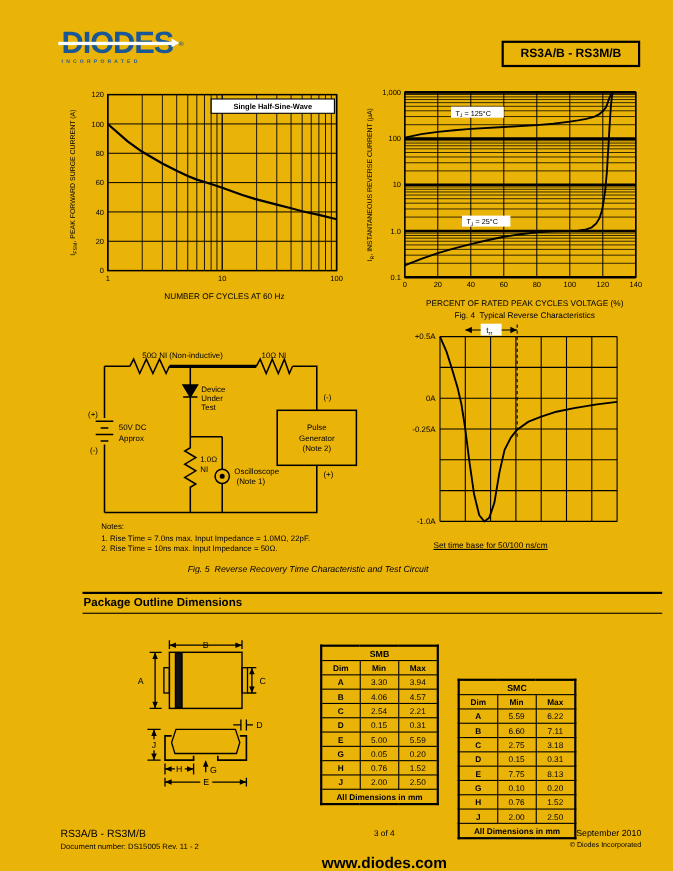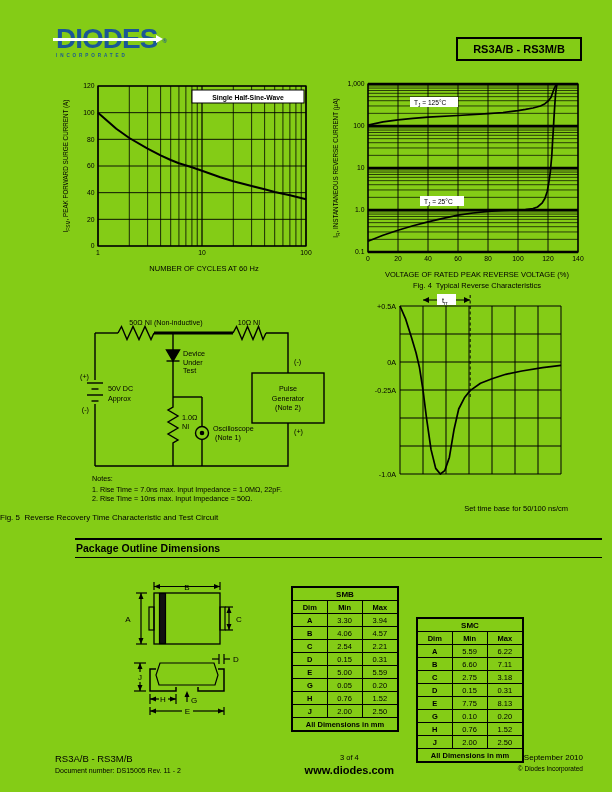--- a/index.html
+++ b/index.html
@@ -1,17 +1,17 @@
 <!DOCTYPE html>
 <html><head>
 <meta charset="utf-8">
 <style>
   *{margin:0;padding:0;box-sizing:border-box;}
   html,body{background:#fff;}
-  .page{position:relative;width:612px;height:792px;background:#84cc16;color:#000;
+  .page{position:relative;width:612px;height:792px;background:#eab308;color:#000;
         font-family:"Liberation Sans","DejaVu Sans",sans-serif;overflow:hidden;}
   svg{font-family:"Liberation Sans","DejaVu Sans",sans-serif;}
   svg text{fill:#000;}
 
   
   .logo{position:absolute;left:56px;top:26px;width:122px;}
   .logo-word{position:relative;font-weight:bold;font-size:28px;line-height:26px;letter-spacing:-1px;color:#1a5796;}
   .logo-stripe{position:absolute;left:-3px;top:12px;width:104px;height:2.6px;background:#fff;}
   .logo-stripe::after{content:"";position:absolute;right:-6px;top:-2.6px;width:0;height:0;
      border-left:7px solid #fff;border-top:4px solid transparent;border-bottom:4px solid transparent;}
@@ -20,42 +20,42 @@
   .part-box{position:absolute;left:456px;top:37px;width:126px;height:24px;border:2px solid #000;
      display:flex;align-items:center;justify-content:center;font-weight:bold;font-size:11px;}
 
   
   .fig3{position:absolute;left:58px;top:76px;width:260px;}
   .fig4{position:absolute;left:330px;top:76px;width:262px;}
   .fig-xlabel{font-size:7.5px;text-align:center;padding-left:32px;margin-top:0;white-space:pre;}
   .fig-caption{font-size:7.5px;text-align:center;padding-left:32px;margin-top:2px;white-space:pre;}
   .circuit{position:absolute;left:56px;top:300px;}
   .wave{position:absolute;left:358px;top:294px;width:210px;}
-  .wave-caption{font-size:7.5px;text-align:right;padding-left:36px;margin-top:20px;}
-  .fig5-caption{position:absolute;top:513px;left:0;width:560px;text-align:left;font-size:8px;white-space:pre;}
+  .wave-caption{font-size:7.5px;text-align:left;padding-left:36px;margin-top:6px;text-decoration:underline;}
+  .fig5-caption{position:absolute;top:513px;left:0;width:560px;text-align:center;font-size:8px;white-space:pre;font-style:italic;}
 
   
   .pkg-header{position:absolute;left:55px;top:538px;width:527px;border-top:2.5px solid #000;
      border-bottom:1.5px solid #000;font-weight:bold;font-size:10.5px;padding:2px 0 3px 1px;margin-left:20px;}
   .pkg-drawing{position:absolute;left:116px;top:580px;}
   .tbl1{position:absolute;left:291px;top:586px;}
   .tbl2{position:absolute;left:416px;top:617px;}
   table.pkg{border-collapse:collapse;width:108px;font-size:7.5px;text-align:center;border:2px solid #000;}
   .pkg th,.pkg td{border:1px solid #000;padding:1.5px 2px;}
   .pkg .ttl th{font-size:8px;}
   .pkg tbody td:first-child{font-weight:bold;}
   .pkg tfoot td{font-weight:bold;white-space:nowrap;}
 
   
   .footer{position:absolute;left:55px;top:753px;width:528px;display:flex;justify-content:space-between;}
   .f-part{font-size:9.5px;}
   .f-doc{font-size:7px;margin-top:3px;}
   .f-center{text-align:center;}
   .f-page{font-size:7.5px;}
-  .f-site{font-size:11px;font-weight:bold;margin-top:2px;}
+  .f-site{font-size:14px;font-weight:bold;margin-top:14px;}
   .f-right{text-align:right;}
   .f-date{font-size:8px;}
   .f-copy{font-size:6.5px;margin-top:3px;}
 </style>
 </head>
 <body>
 
 <div class="page">
 
   <div class="logo">
@@ -187,21 +187,21 @@
           <polyline points="38.0,165.3 53.0,159.3 68.0,154.2 83.0,149.8 98.0,145.9 113.0,142.4 128.0,139.2 143.0,137.0 158.0,135.3 173.0,134.4 188.0,134.0 195.5,133.6 203.0,132.6 207.5,131.0 212.0,127.2 215.0,122.3 217.3,115.2 218.8,106.6 220.3,96.1 221.8,79.4 222.5,66.7 223.3,54.1 224.0,41.4 224.8,28.8 225.5,18.9 226.3,12.1 227.0,8.0" fill="none" stroke="#000" stroke-width="1.7" stroke-linejoin="round"></polyline>
         </g>
       <g>
         <rect x="80" y="21" width="48" height="10" fill="#fff"></rect>
         <text x="84" y="29" font-size="6.6"><tspan>T</tspan><tspan dy="1.7" font-size="4.8">J</tspan><tspan dy="-1.7"> = 125°C</tspan></text>
         <rect x="90" y="120" width="44" height="10" fill="#fff"></rect>
         <text x="94" y="128" font-size="6.6"><tspan>T</tspan><tspan dy="1.7" font-size="4.8">J</tspan><tspan dy="-1.7"> = 25°C</tspan></text>
       </g>
       <text x="8" y="92" text-anchor="middle" font-size="6.3" transform="rotate(-90 8 92)"><tspan>I</tspan><tspan dy="1.6" font-size="4.8">R</tspan><tspan dy="-1.6">, INSTANTANEOUS REVERSE CURRENT (µA)</tspan></text>
     </svg>
-    <div class="fig-xlabel">VOLTAGE OF RATED PEAK REVERSE VOLTAGE (%)</div>
+    <div class="fig-xlabel">PERCENT OF RATED PEAK CYCLES VOLTAGE (%)</div>
     <div class="fig-caption">Fig. 4  Typical Reverse Characteristics</div>
   </div>
 
   <svg class="circuit" width="292" height="210" viewBox="0 0 292 210">
     <g stroke="#000" stroke-width="1.4" fill="none">
       <polyline points="39,33 62,33"></polyline>
       <polyline points="62,33 65.5,26.5 71,39.5 77,26.5 83,39.5 89,26.5 95,39.5 98,33"></polyline>
       <polyline points="98,33 177,33" stroke-width="3"></polyline>
       <polyline points="177,33 180.5,26.5 186,39.5 191.5,26.5 197,39.5 202.5,26.5 207,39.5 210,33"></polyline>
       <polyline points="210,33 232,33 232,73"></polyline>

